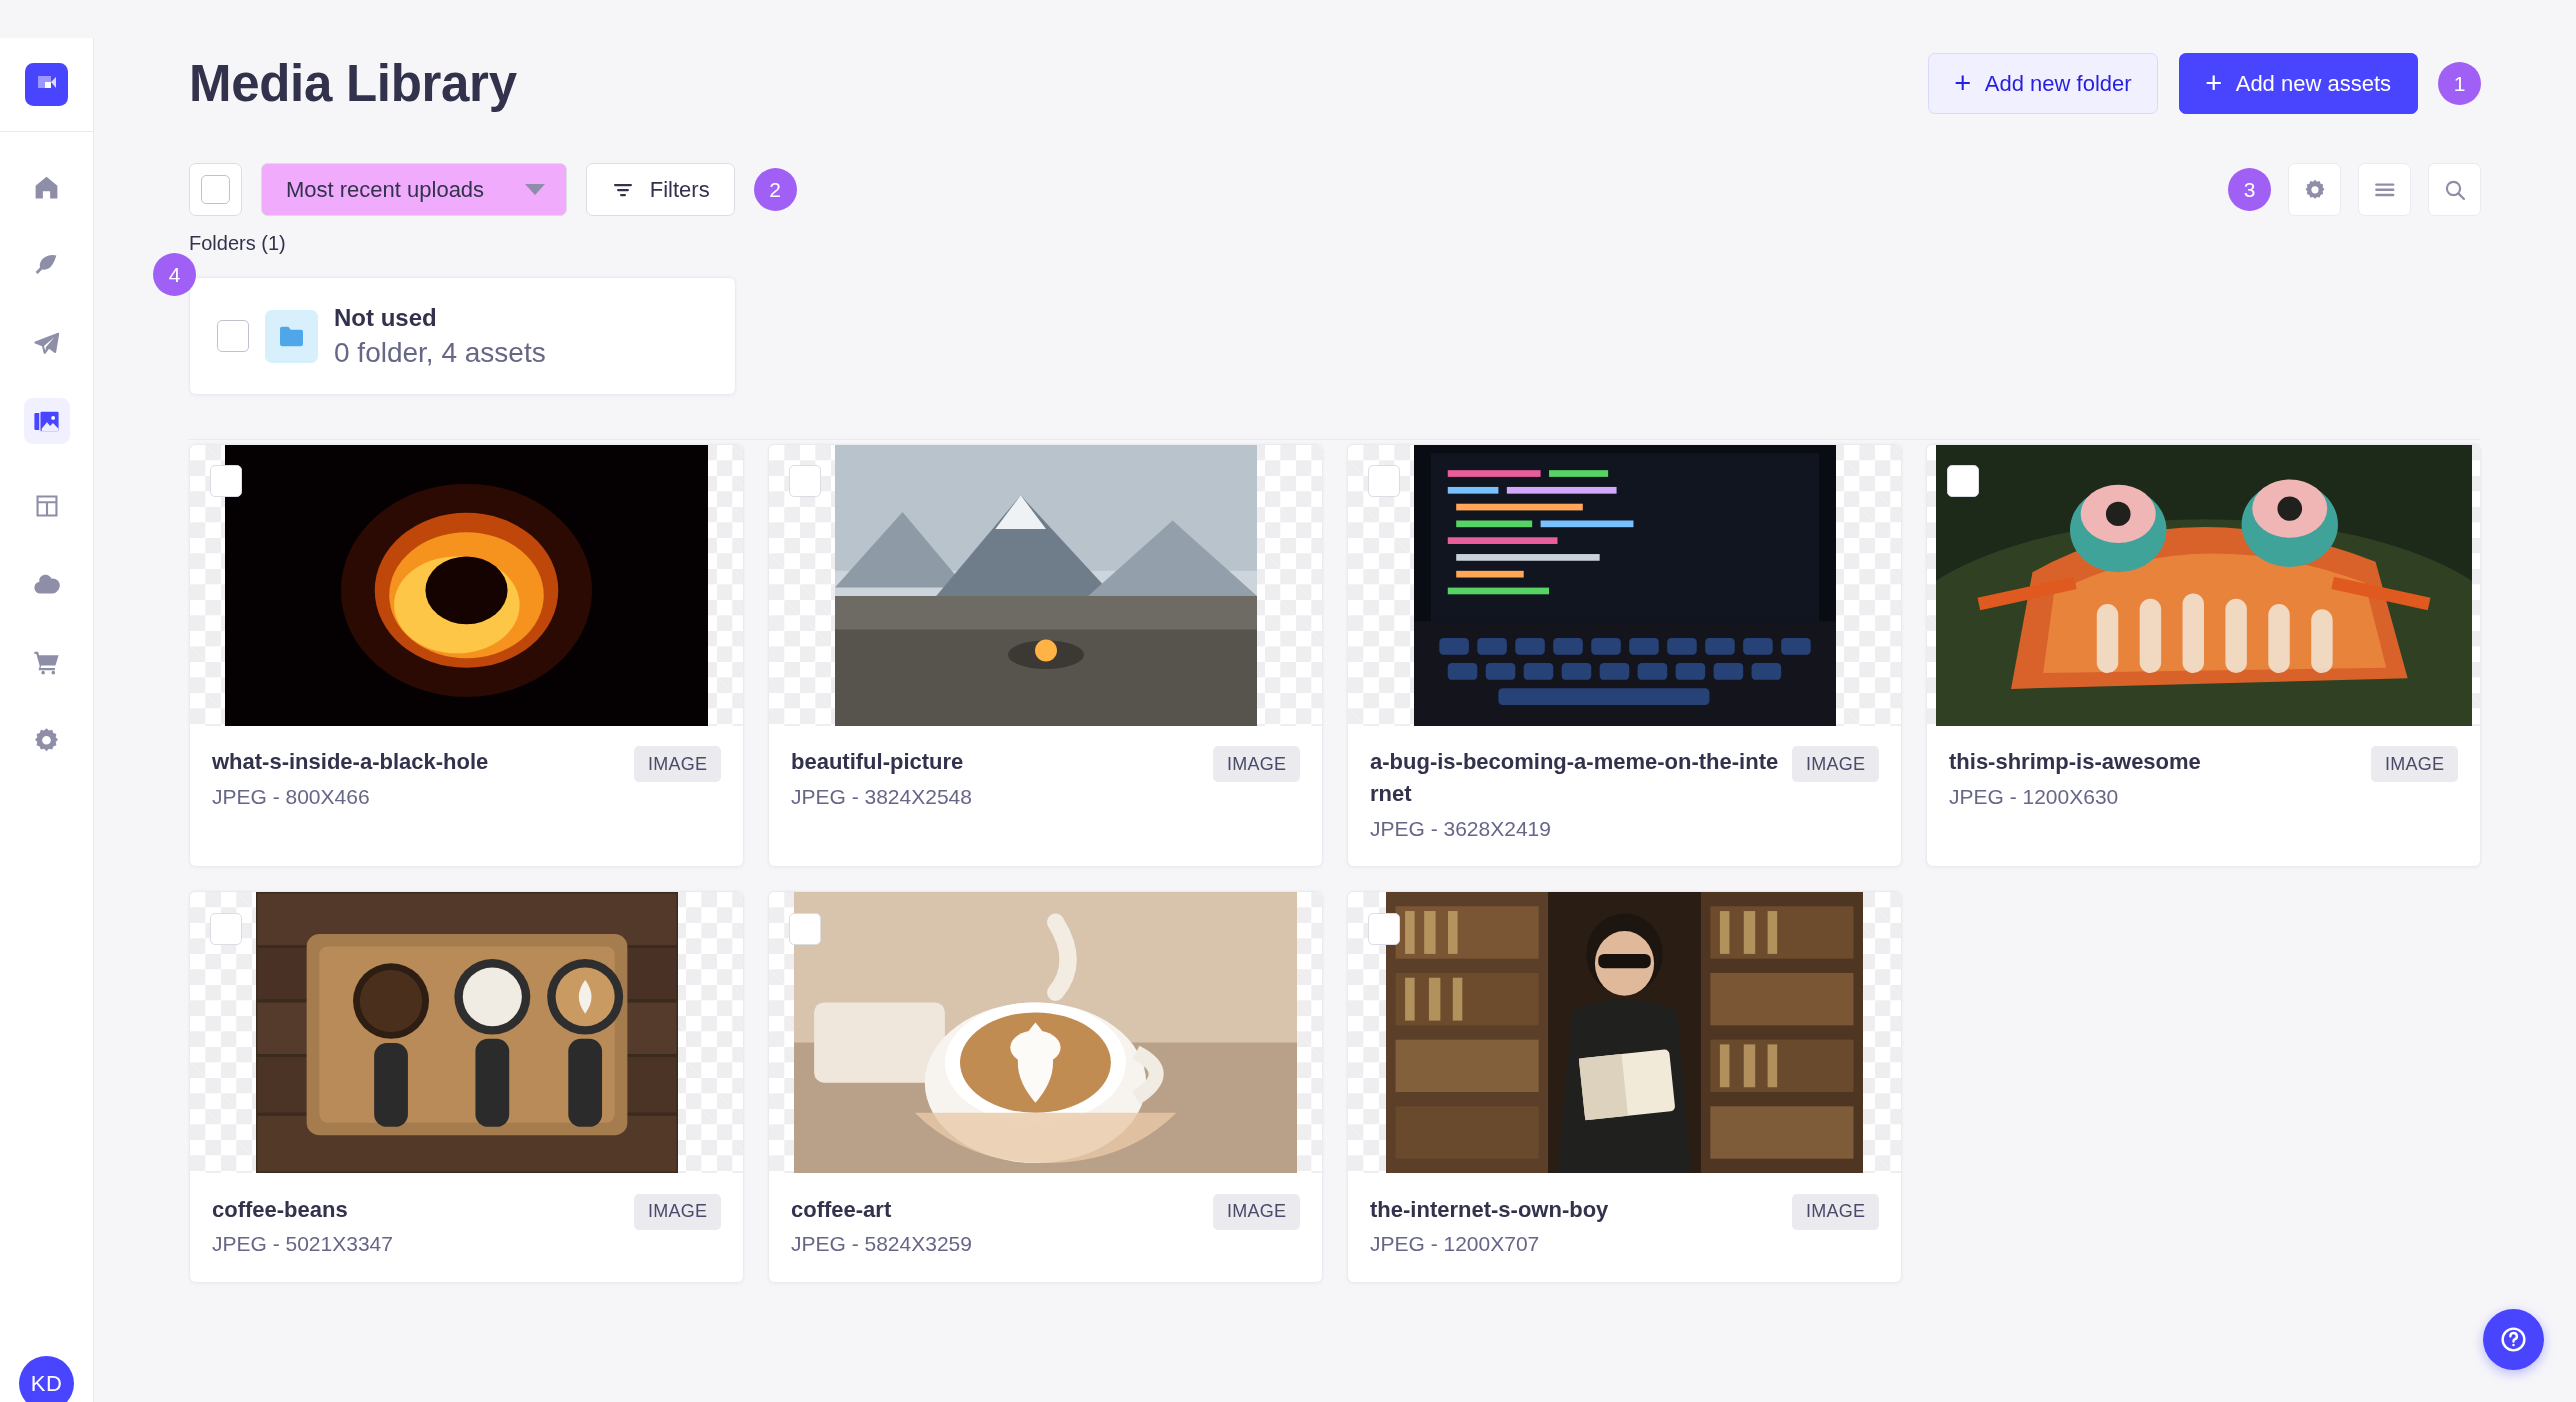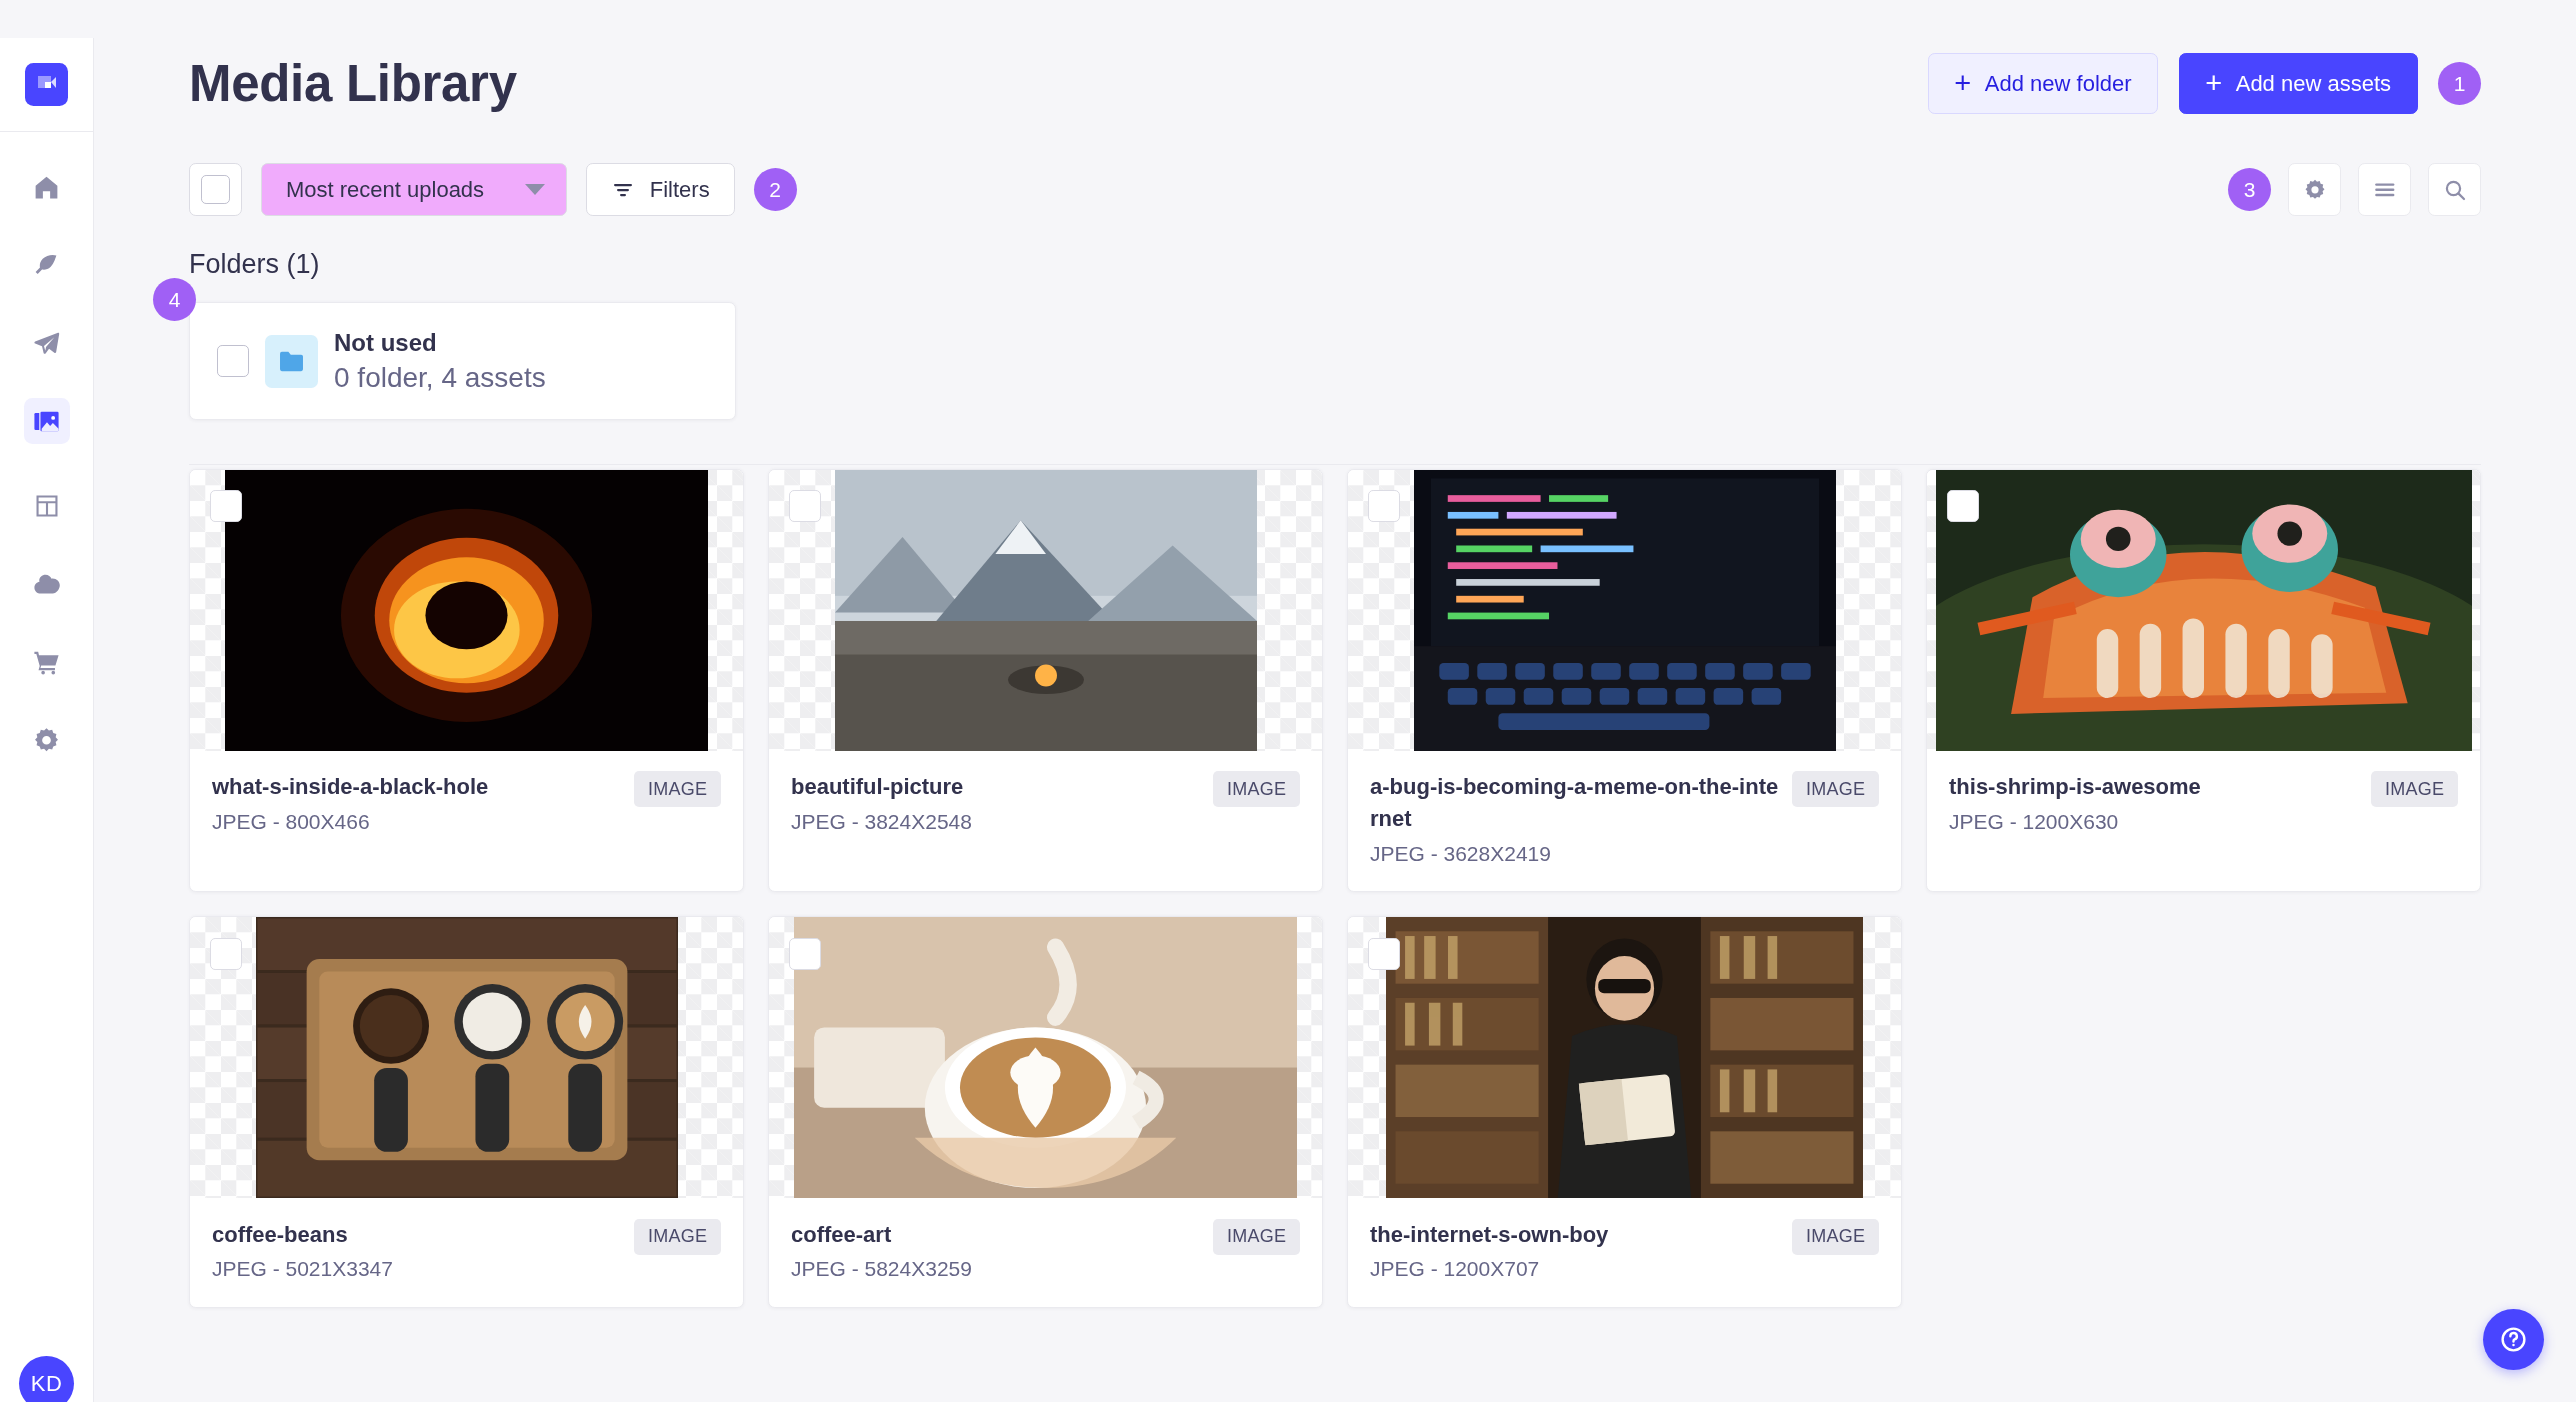--- a/index.html
+++ b/index.html
@@ -97,21 +97,21 @@
     display: flex; align-items: center; gap: 15.3px; padding: 0 24px;
     font-size: 22px; color: #32324D; cursor: pointer;
   }
   .icon-btn {
     width: 53px; height: 53px; background: #fff; border: 0.9px solid #EAEAEF; border-radius: 6.8px;
     display: flex; align-items: center; justify-content: center; cursor: pointer;
   }
 
   
   .section-title {
-    font-size: 27px; color: #32324D; margin-top: 33px; margin-bottom: 22px;
+    font-size: 20px; color: #32324D; margin-top: 16px; margin-bottom: 22px;
   }
   .folders-row { position: relative; }
   .badge-folders { position: absolute; left: -36px; top: -24px; }
 
   .folder-card {
     width: 547px; background: #fff; border: 0.9px solid #EAEAEF; border-radius: 6.8px;
     display: flex; align-items: center; gap: 16px; padding: 25.6px 27px;
     box-shadow: 0 0.9px 3.4px rgba(33,33,52,0.05);
   }
   .folder-cbox { width: 32px; height: 32px; border: 1.7px solid #C0C0CF; border-radius: 5.1px; background: #fff; flex-shrink: 0; }

